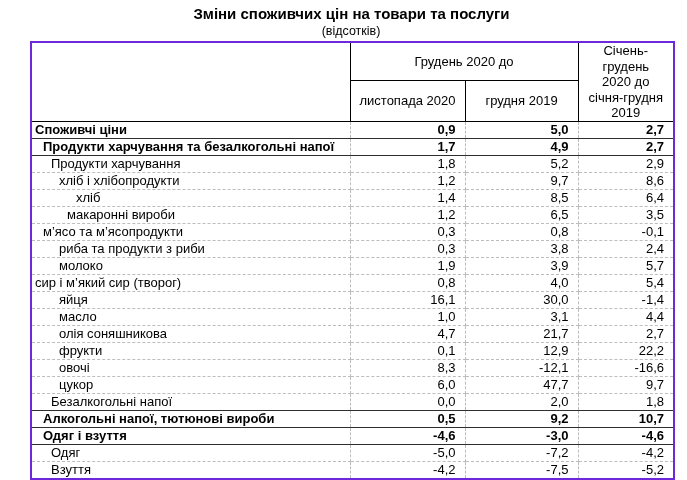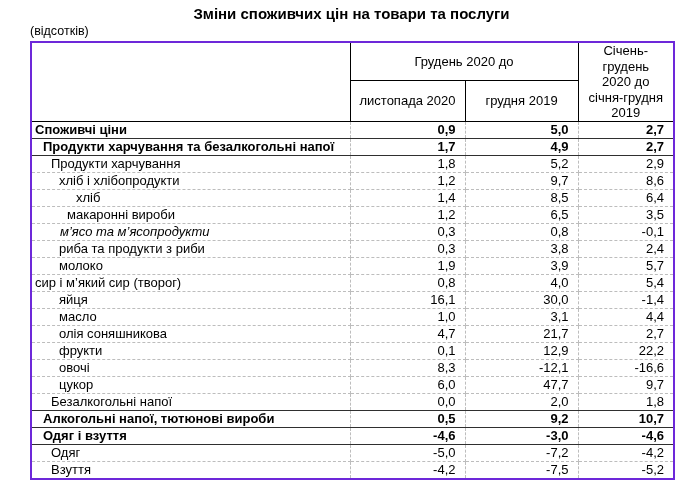--- a/index.html
+++ b/index.html
@@ -18,21 +18,21 @@
     margin: 4px 0 0 30px;
   }
   .title {
     text-align: center;
     font-size: 15px;
     font-weight: 700;
     height: 20px;
     line-height: 20px;
   }
   .unit-note {
-    text-align: left;
+    text-align: center;
     font-size: 12.5px;
     height: 15px;
     line-height: 15px;
     margin: 0 1px 2px 0;
   }
   table.price-table {
     border-collapse: collapse;
     table-layout: fixed;
     width: 643px;
     border: 2px solid #6d28d9;
@@ -125,21 +125,21 @@
           <td class="val">8,5</td>
           <td class="val">6,4</td>
         </tr>
         <tr>
           <td class="label" style="padding-left: 35px;">макаронні вироби</td>
           <td class="val">1,2</td>
           <td class="val">6,5</td>
           <td class="val">3,5</td>
         </tr>
         <tr>
-          <td class="label" style="padding-left: 28px; font-style: italic;">м’ясо та м’ясопродукти</td>
+          <td class="label" style="padding-left: 11px;">м’ясо та м’ясопродукти</td>
           <td class="val">0,3</td>
           <td class="val">0,8</td>
           <td class="val">-0,1</td>
         </tr>
         <tr>
           <td class="label" style="padding-left: 27px;">риба та продукти з риби</td>
           <td class="val">0,3</td>
           <td class="val">3,8</td>
           <td class="val">2,4</td>
         </tr>

